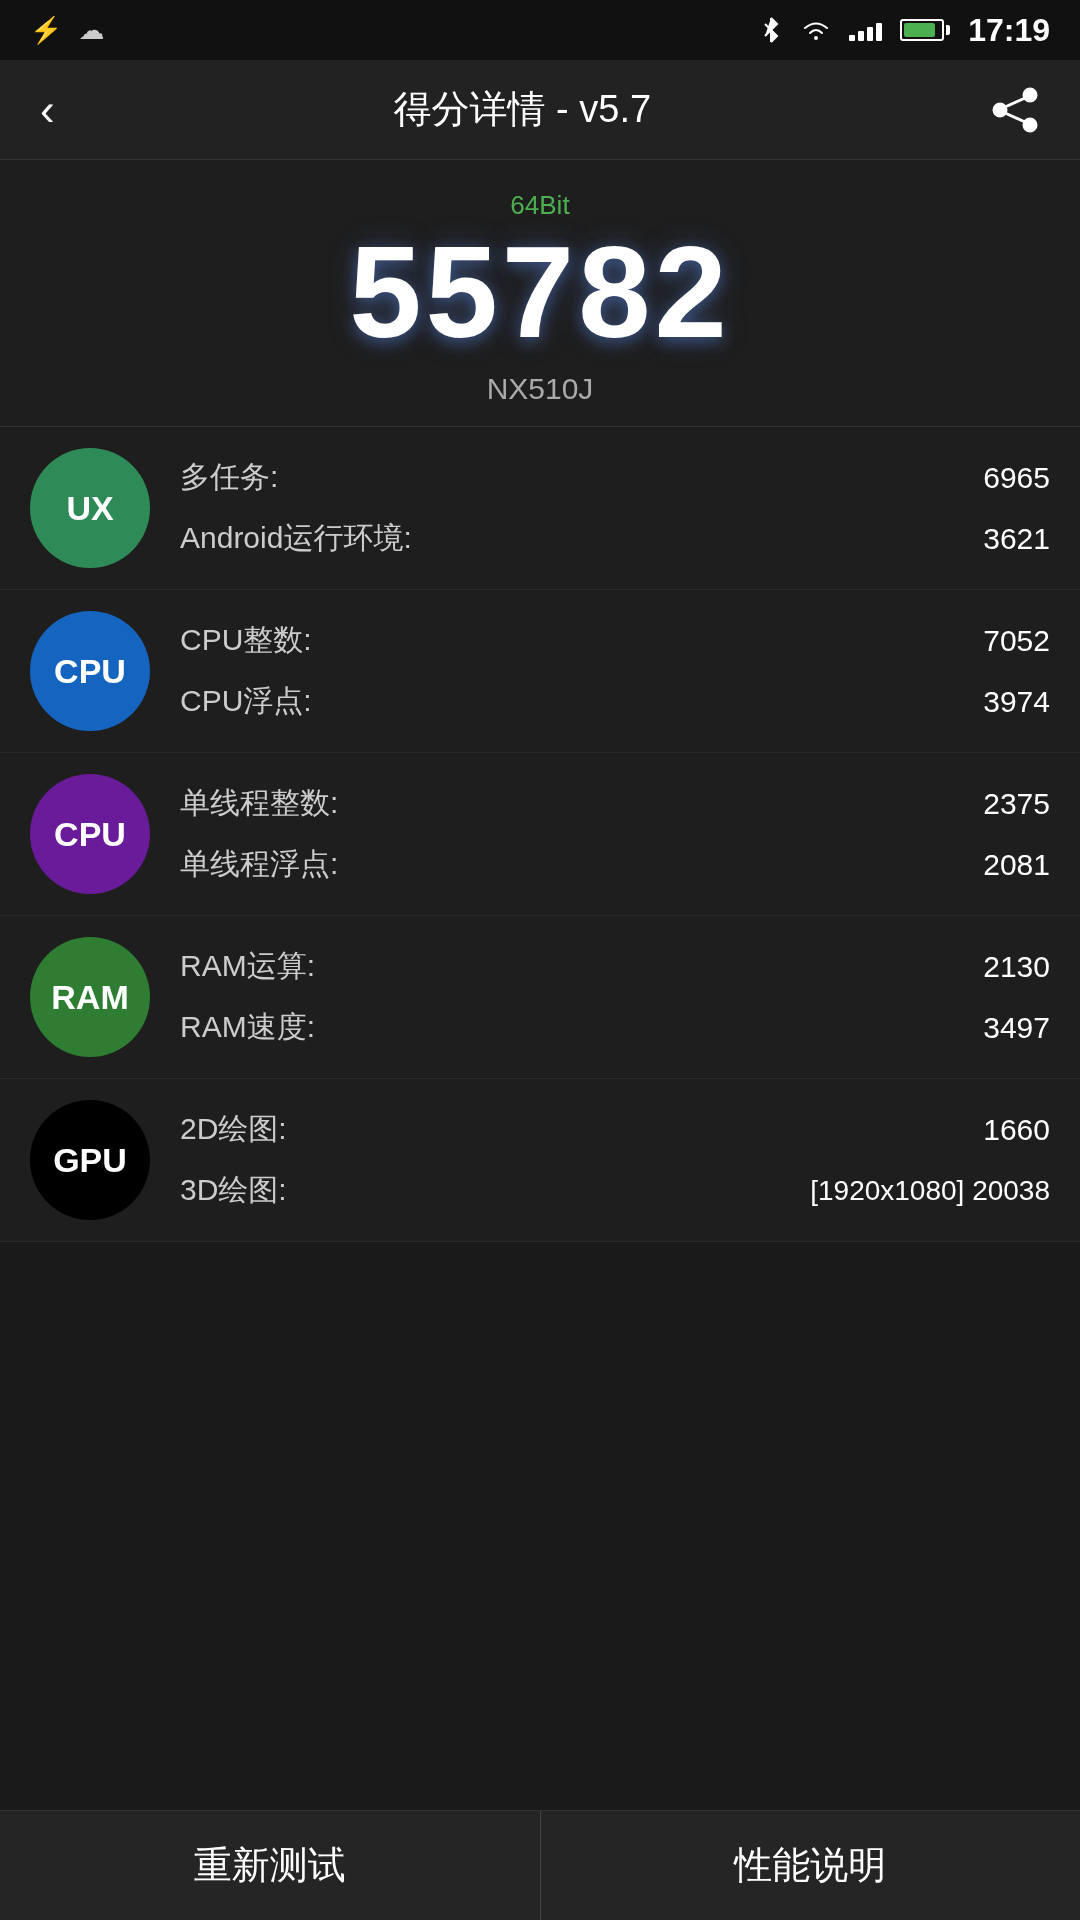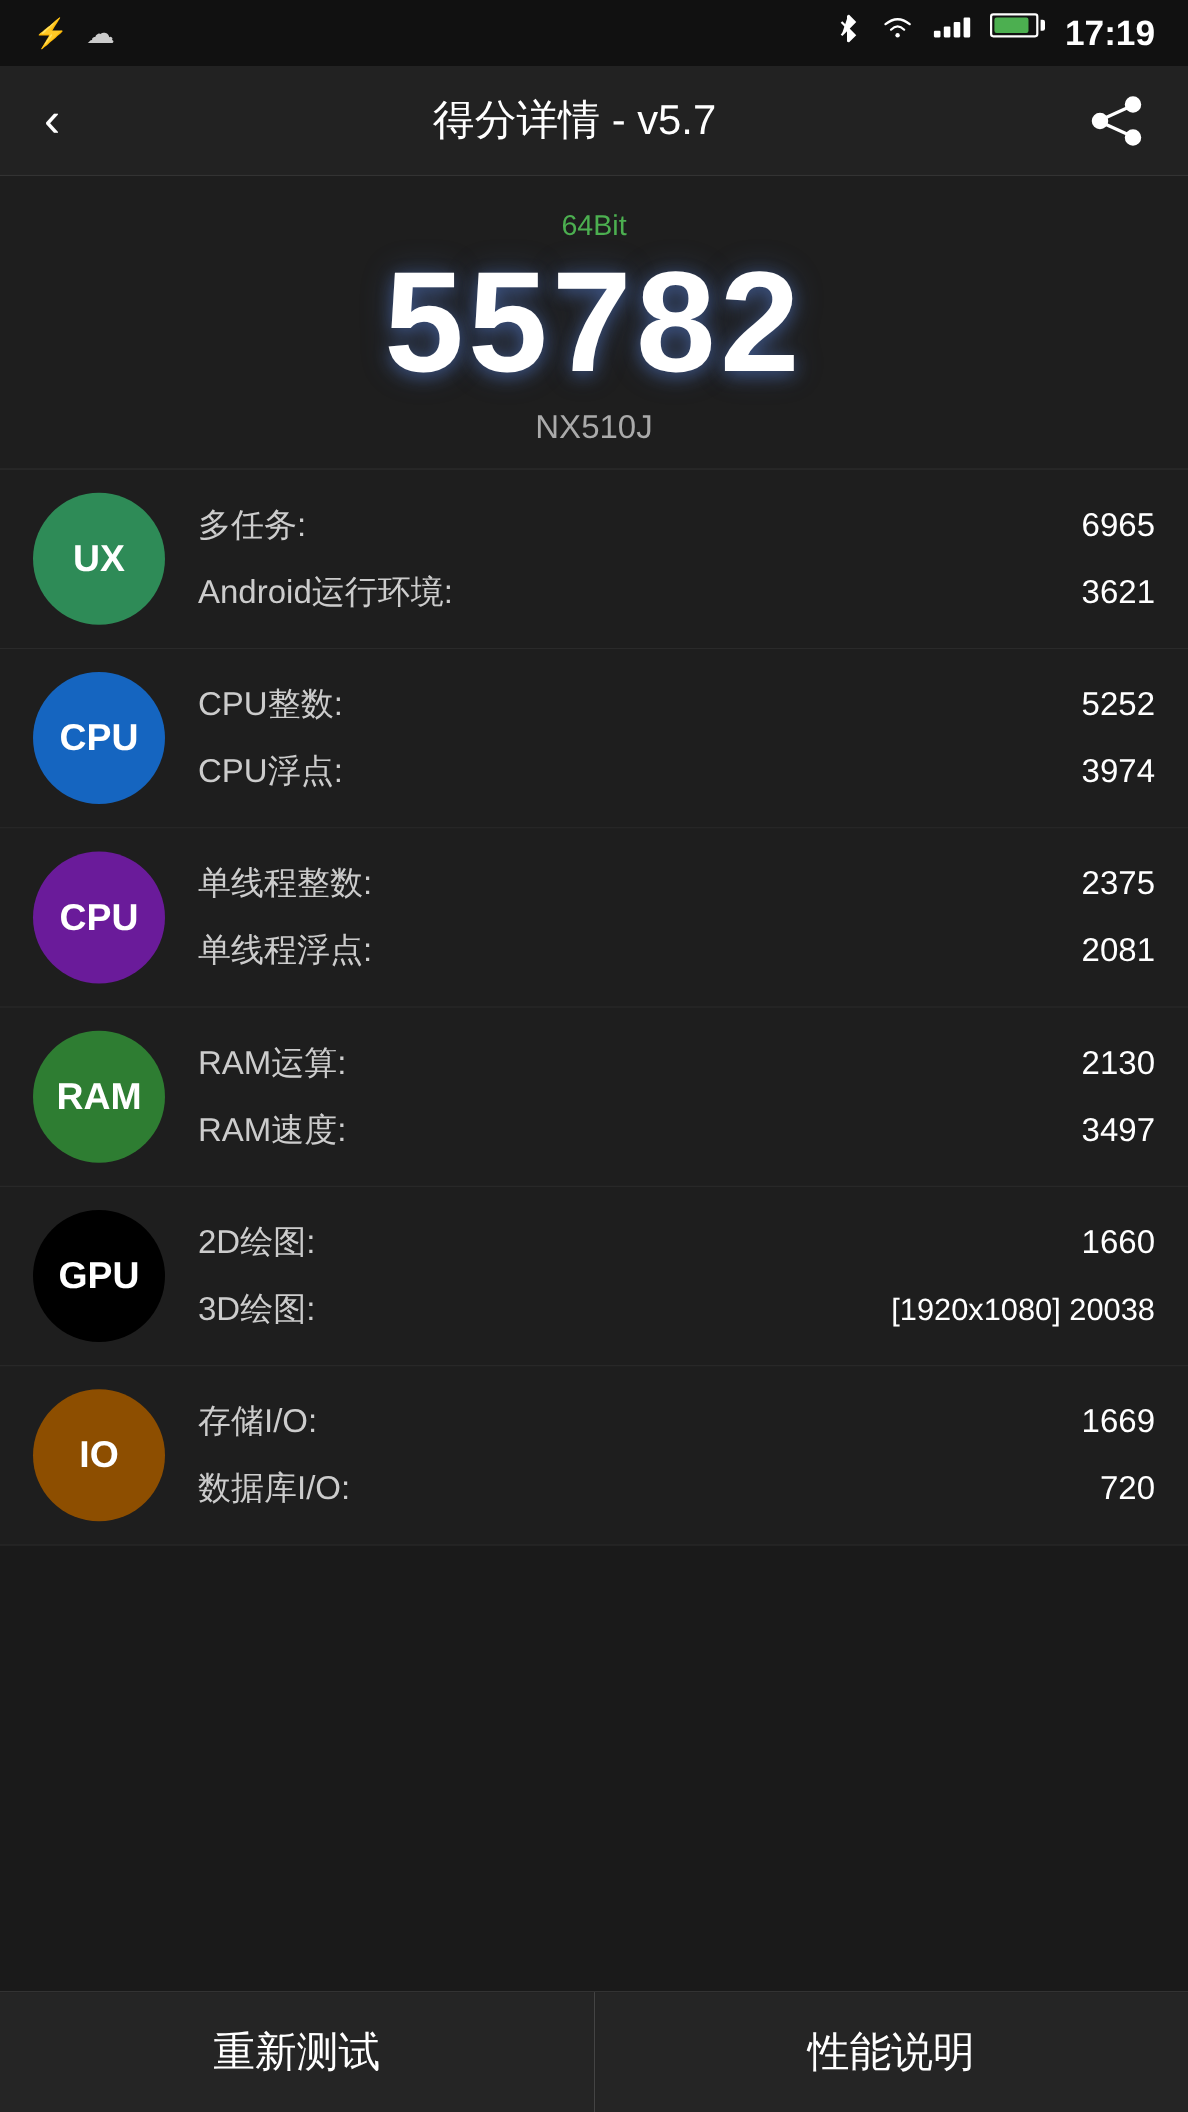--- a/index.html
+++ b/index.html
@@ -26,21 +26,21 @@
     }
 
     .status-left {
       display: flex;
       align-items: center;
       gap: 16px;
     }
 
     .status-right {
       display: flex;
-      align-items: flex-start;
+      align-items: center;
       gap: 18px;
       font-size: 28px;
       font-weight: 500;
     }
 
     .status-time {
       font-size: 32px;
       font-weight: 600;
       color: #ffffff;
     }
@@ -320,21 +320,21 @@
           <span class="row-item-label">Android运行环境:</span>
           <span class="row-item-value">3621</span>
         </div>
       </div>
     </div>
     <div class="score-row">
       <div class="icon-circle icon-cpu-blue">CPU</div>
       <div class="row-details">
         <div class="row-item">
           <span class="row-item-label">CPU整数:</span>
-          <span class="row-item-value">5252</span>
+          <span class="row-item-value">7052</span>
         </div>
         <div class="row-item">
           <span class="row-item-label">CPU浮点:</span>
           <span class="row-item-value">3974</span>
         </div>
       </div>
     </div>
     <div class="score-row">
       <div class="icon-circle icon-cpu-purple">CPU</div>
       <div class="row-details">
@@ -364,33 +364,20 @@
     <div class="score-row">
       <div class="icon-circle icon-gpu">GPU</div>
       <div class="row-details">
         <div class="row-item">
           <span class="row-item-label">2D绘图:</span>
           <span class="row-item-value">1660</span>
         </div>
         <div class="row-item">
           <span class="row-item-label">3D绘图:</span>
           <span class="row-item-value row-item-value-long">[1920x1080] 20038</span>
-        </div>
-      </div>
-    </div>
-    <div class="score-row">
-      <div class="icon-circle icon-io">IO</div>
-      <div class="row-details">
-        <div class="row-item">
-          <span class="row-item-label">存储I/O:</span>
-          <span class="row-item-value">1669</span>
-        </div>
-        <div class="row-item">
-          <span class="row-item-label">数据库I/O:</span>
-          <span class="row-item-value">720</span>
         </div>
       </div>
     </div>
   </div>
 
 <div class="bottom-spacer"></div>
 
 <div class="bottom-buttons">
   <button class="bottom-btn">重新测试</button>
   <button class="bottom-btn">性能说明</button>

